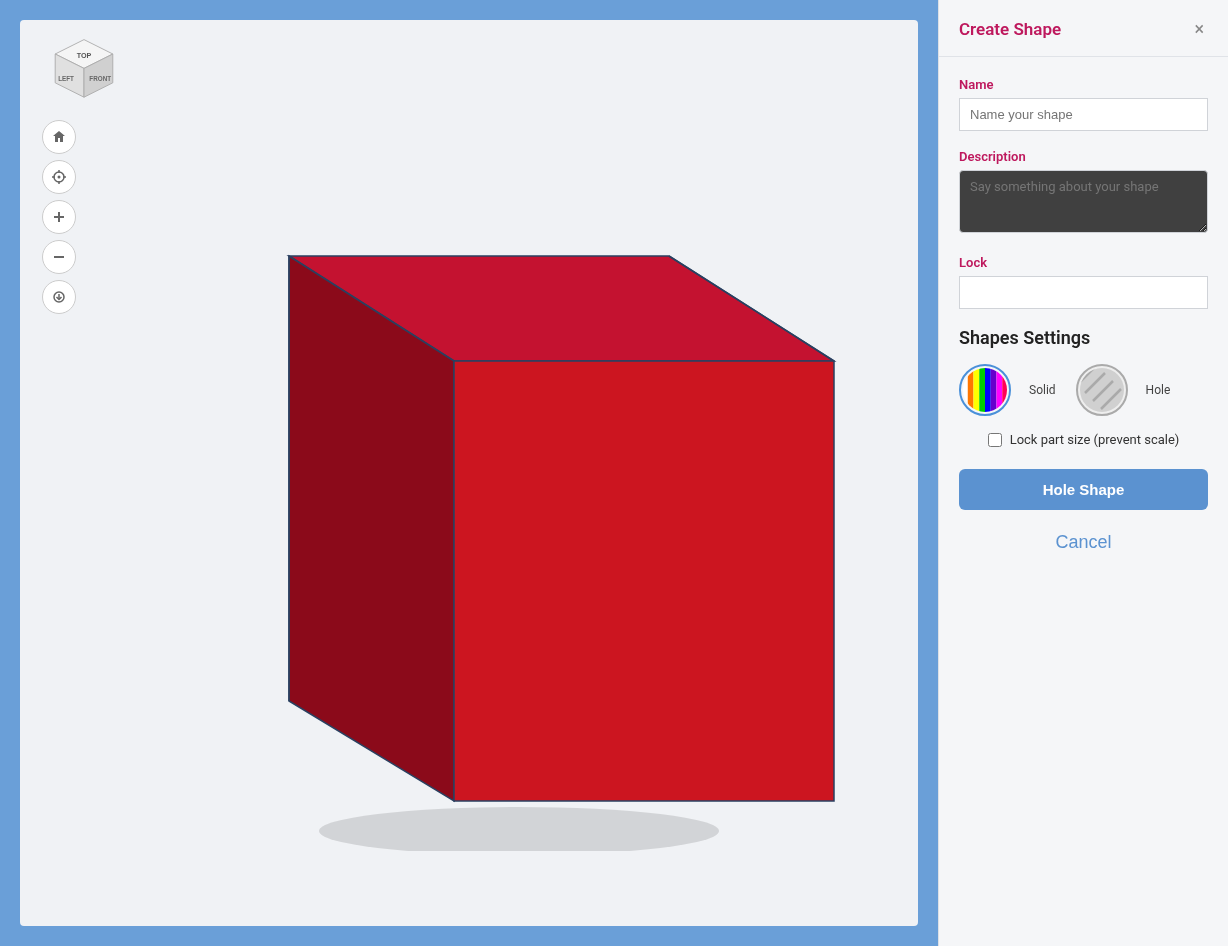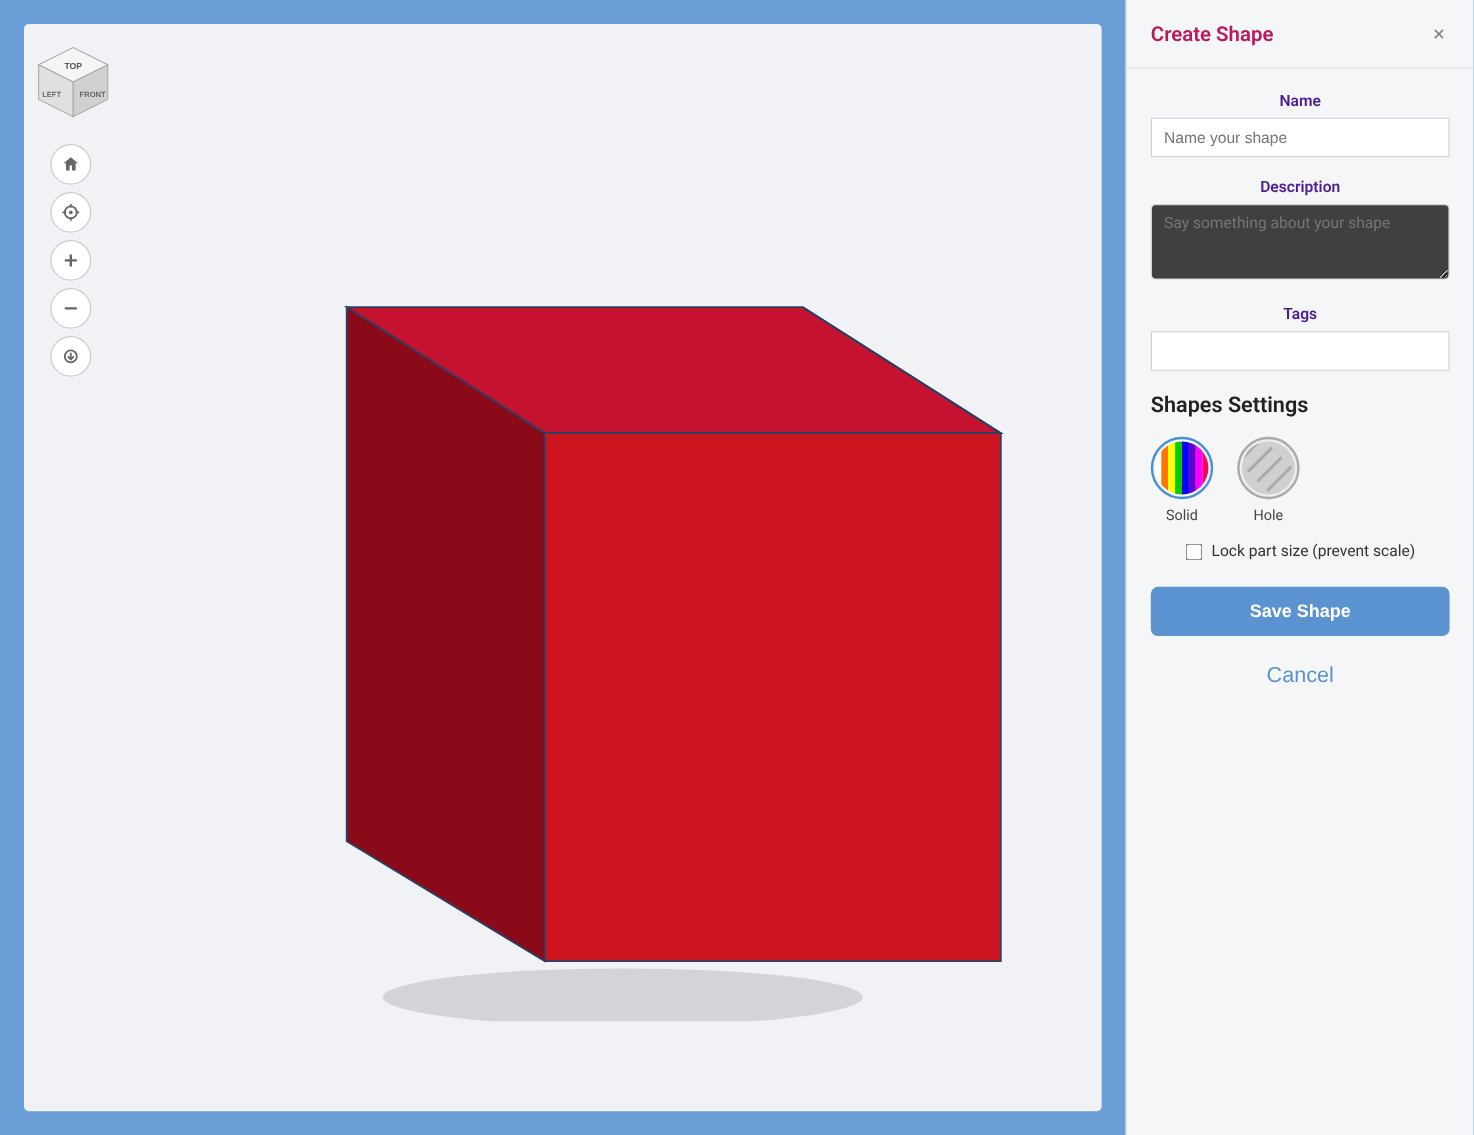--- a/index.html
+++ b/index.html
@@ -25,21 +25,21 @@
       background: #f0f2f5;
       border-radius: 4px;
       position: relative;
       overflow: hidden;
     }
 
     
     .nav-cube {
       position: absolute;
       top: 16px;
-      left: 5px;
+      left: 28px;
       width: 72px;
       height: 72px;
     }
 
     .nav-cube svg {
       width: 72px;
       height: 72px;
     }
 
     
@@ -113,24 +113,23 @@
       overflow-y: auto;
     }
 
     .field-group {
       margin-bottom: 18px;
     }
 
     .field-label {
       font-size: 13px;
       font-weight: 600;
-      color: #4c1d95;
+      color: #be185d;
       margin-bottom: 6px;
       display: block;
-      text-align: center;
     }
 
     .field-input {
       width: 100%;
       padding: 8px 10px;
       border: 1px solid #d0d3d8;
       border-radius: 0;
       font-size: 13px;
       background: white;
       color: #333;
@@ -161,23 +160,22 @@
 
     .shape-options {
       display: flex;
       gap: 20px;
       margin-bottom: 16px;
       align-items: flex-start;
     }
 
     .shape-option {
       display: flex;
-      flex-direction: column;
-      align-items: center;
-      gap: 6px;
+      align-items: center;
+      gap: 18px;
       cursor: pointer;
     }
 
     .shape-icon {
       width: 52px;
       height: 52px;
       border-radius: 50%;
       border: 2px solid #4a90d9;
       display: flex;
       align-items: center;
@@ -338,21 +336,21 @@
       <label class="field-label">Name</label>
       <input type="text" class="field-input" placeholder="Name your shape" style="">
     </div>
 
     <div class="field-group">
       <label class="field-label">Description</label>
       <textarea class="field-textarea" rows="3" placeholder="Say something about your shape" style=""></textarea>
     </div>
 
     <div class="field-group">
-      <label class="field-label">Tags</label>
+      <label class="field-label">Lock</label>
       <input type="text" class="field-input" style="">
     </div>
 
     <div class="field-group">
       <span class="shapes-settings-title">Shapes Settings</span>
 
       <div class="shape-options">
 
         <div class="shape-option">
           <div class="shape-icon">
@@ -398,20 +396,20 @@
         </div>
       </div>
 
       
       <div class="lock-row">
         <input type="checkbox" class="lock-checkbox" style="">
         <label class="lock-label">Lock part size (prevent scale)</label>
       </div>
 
       
-      <button class="save-btn">Save Shape</button>
+      <button class="save-btn">Hole Shape</button>
 
       
       <button class="cancel-btn">Cancel</button>
     </div>
 
   </div>
 </div>
 
 </body></html>

